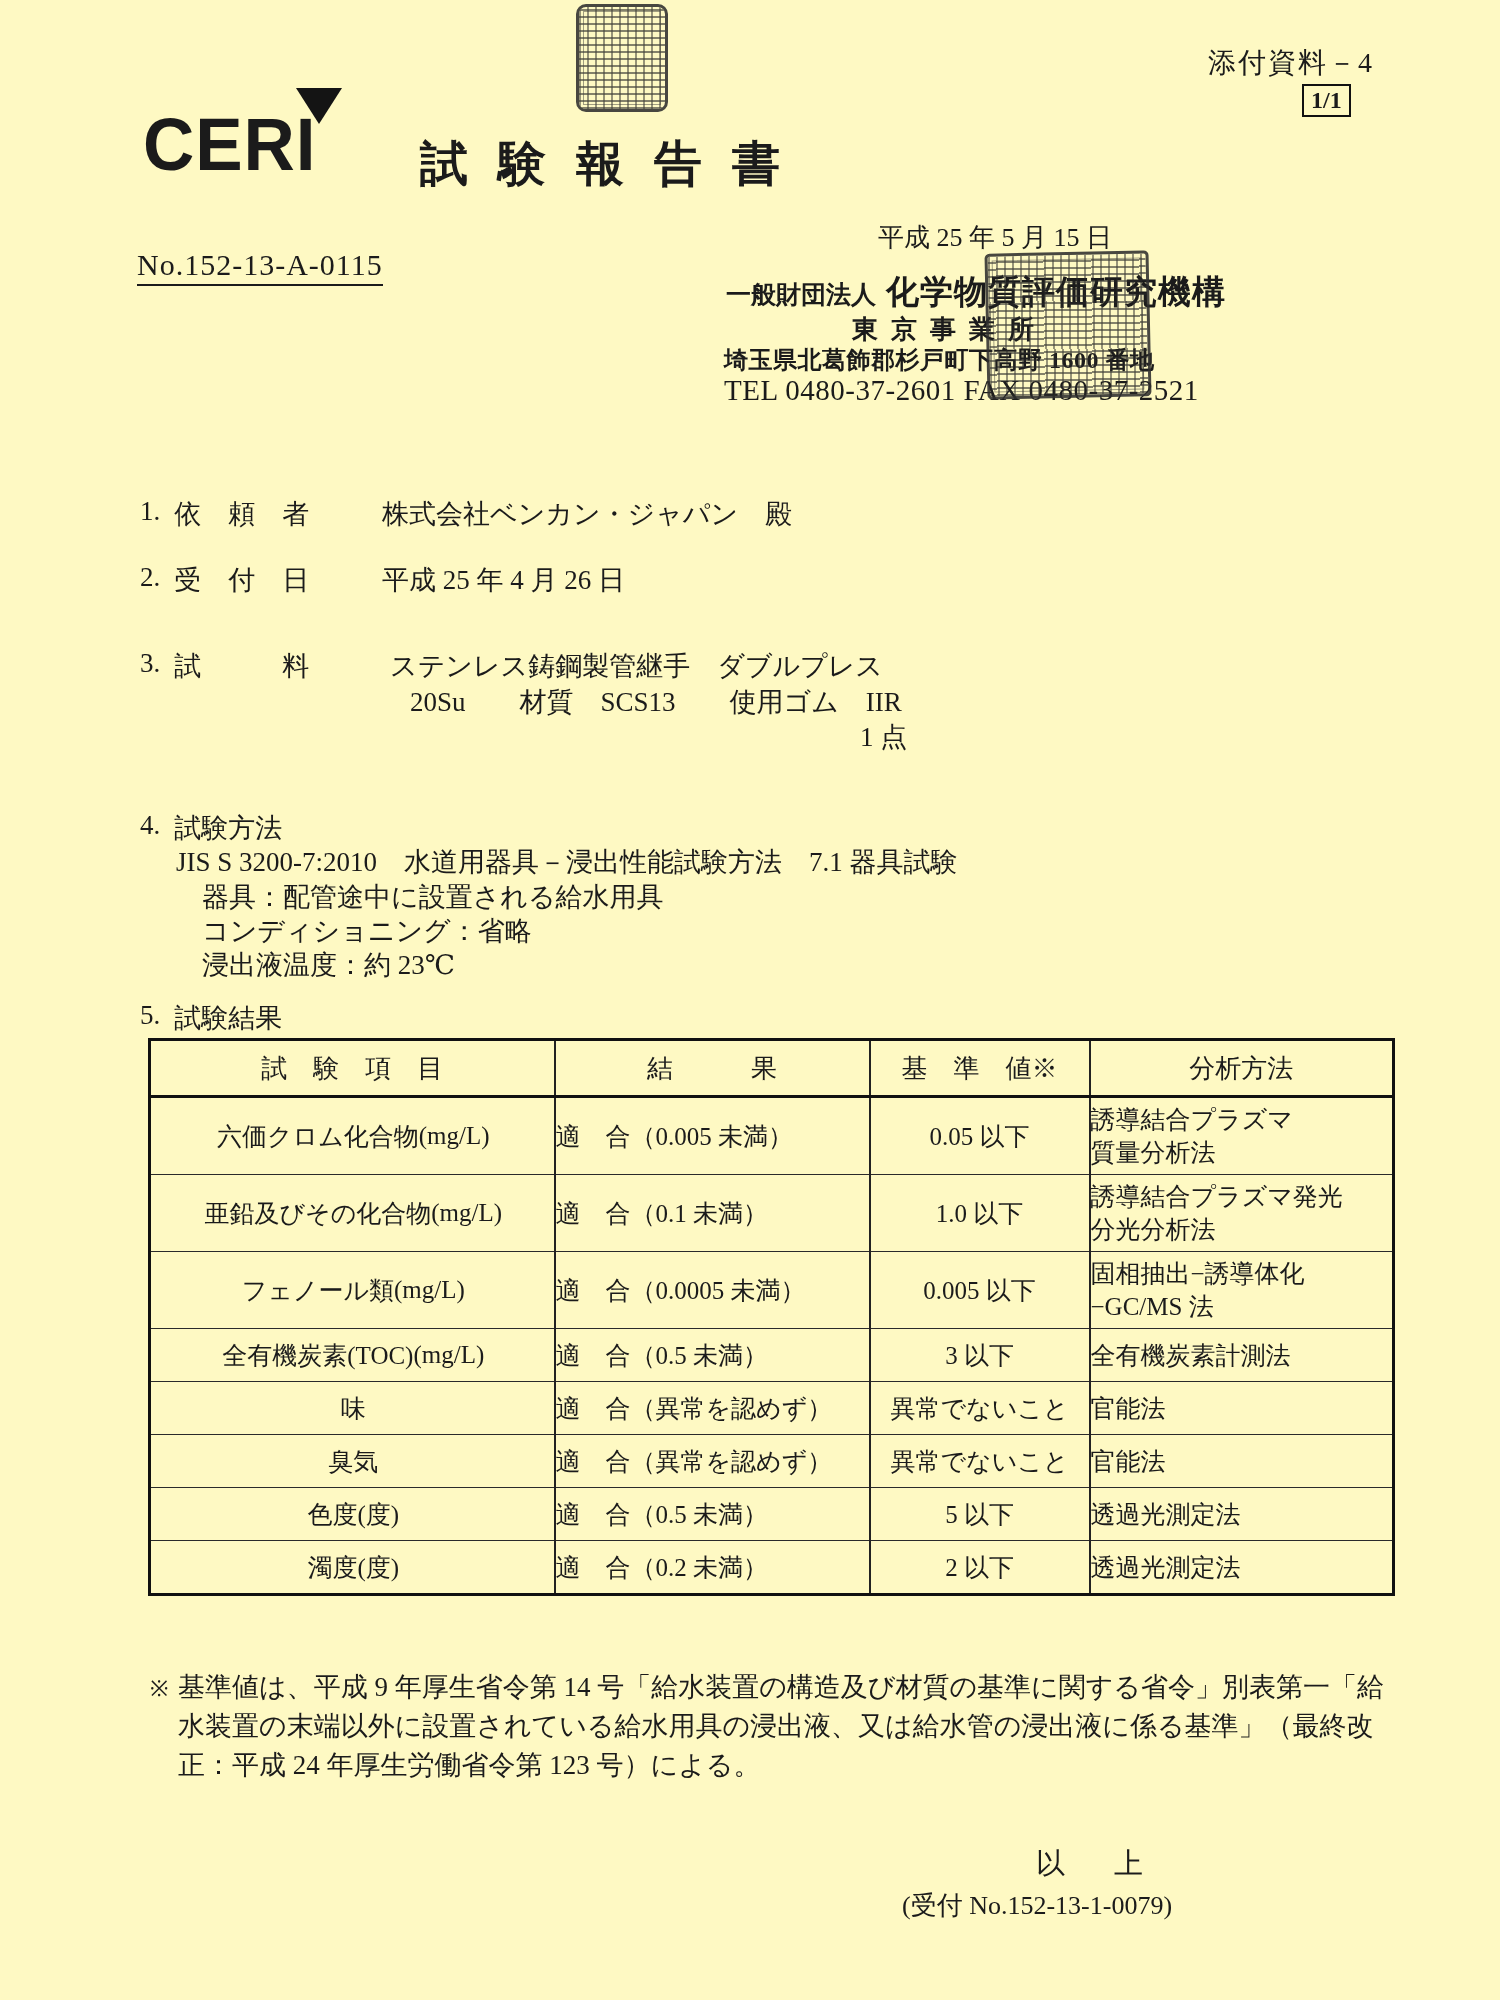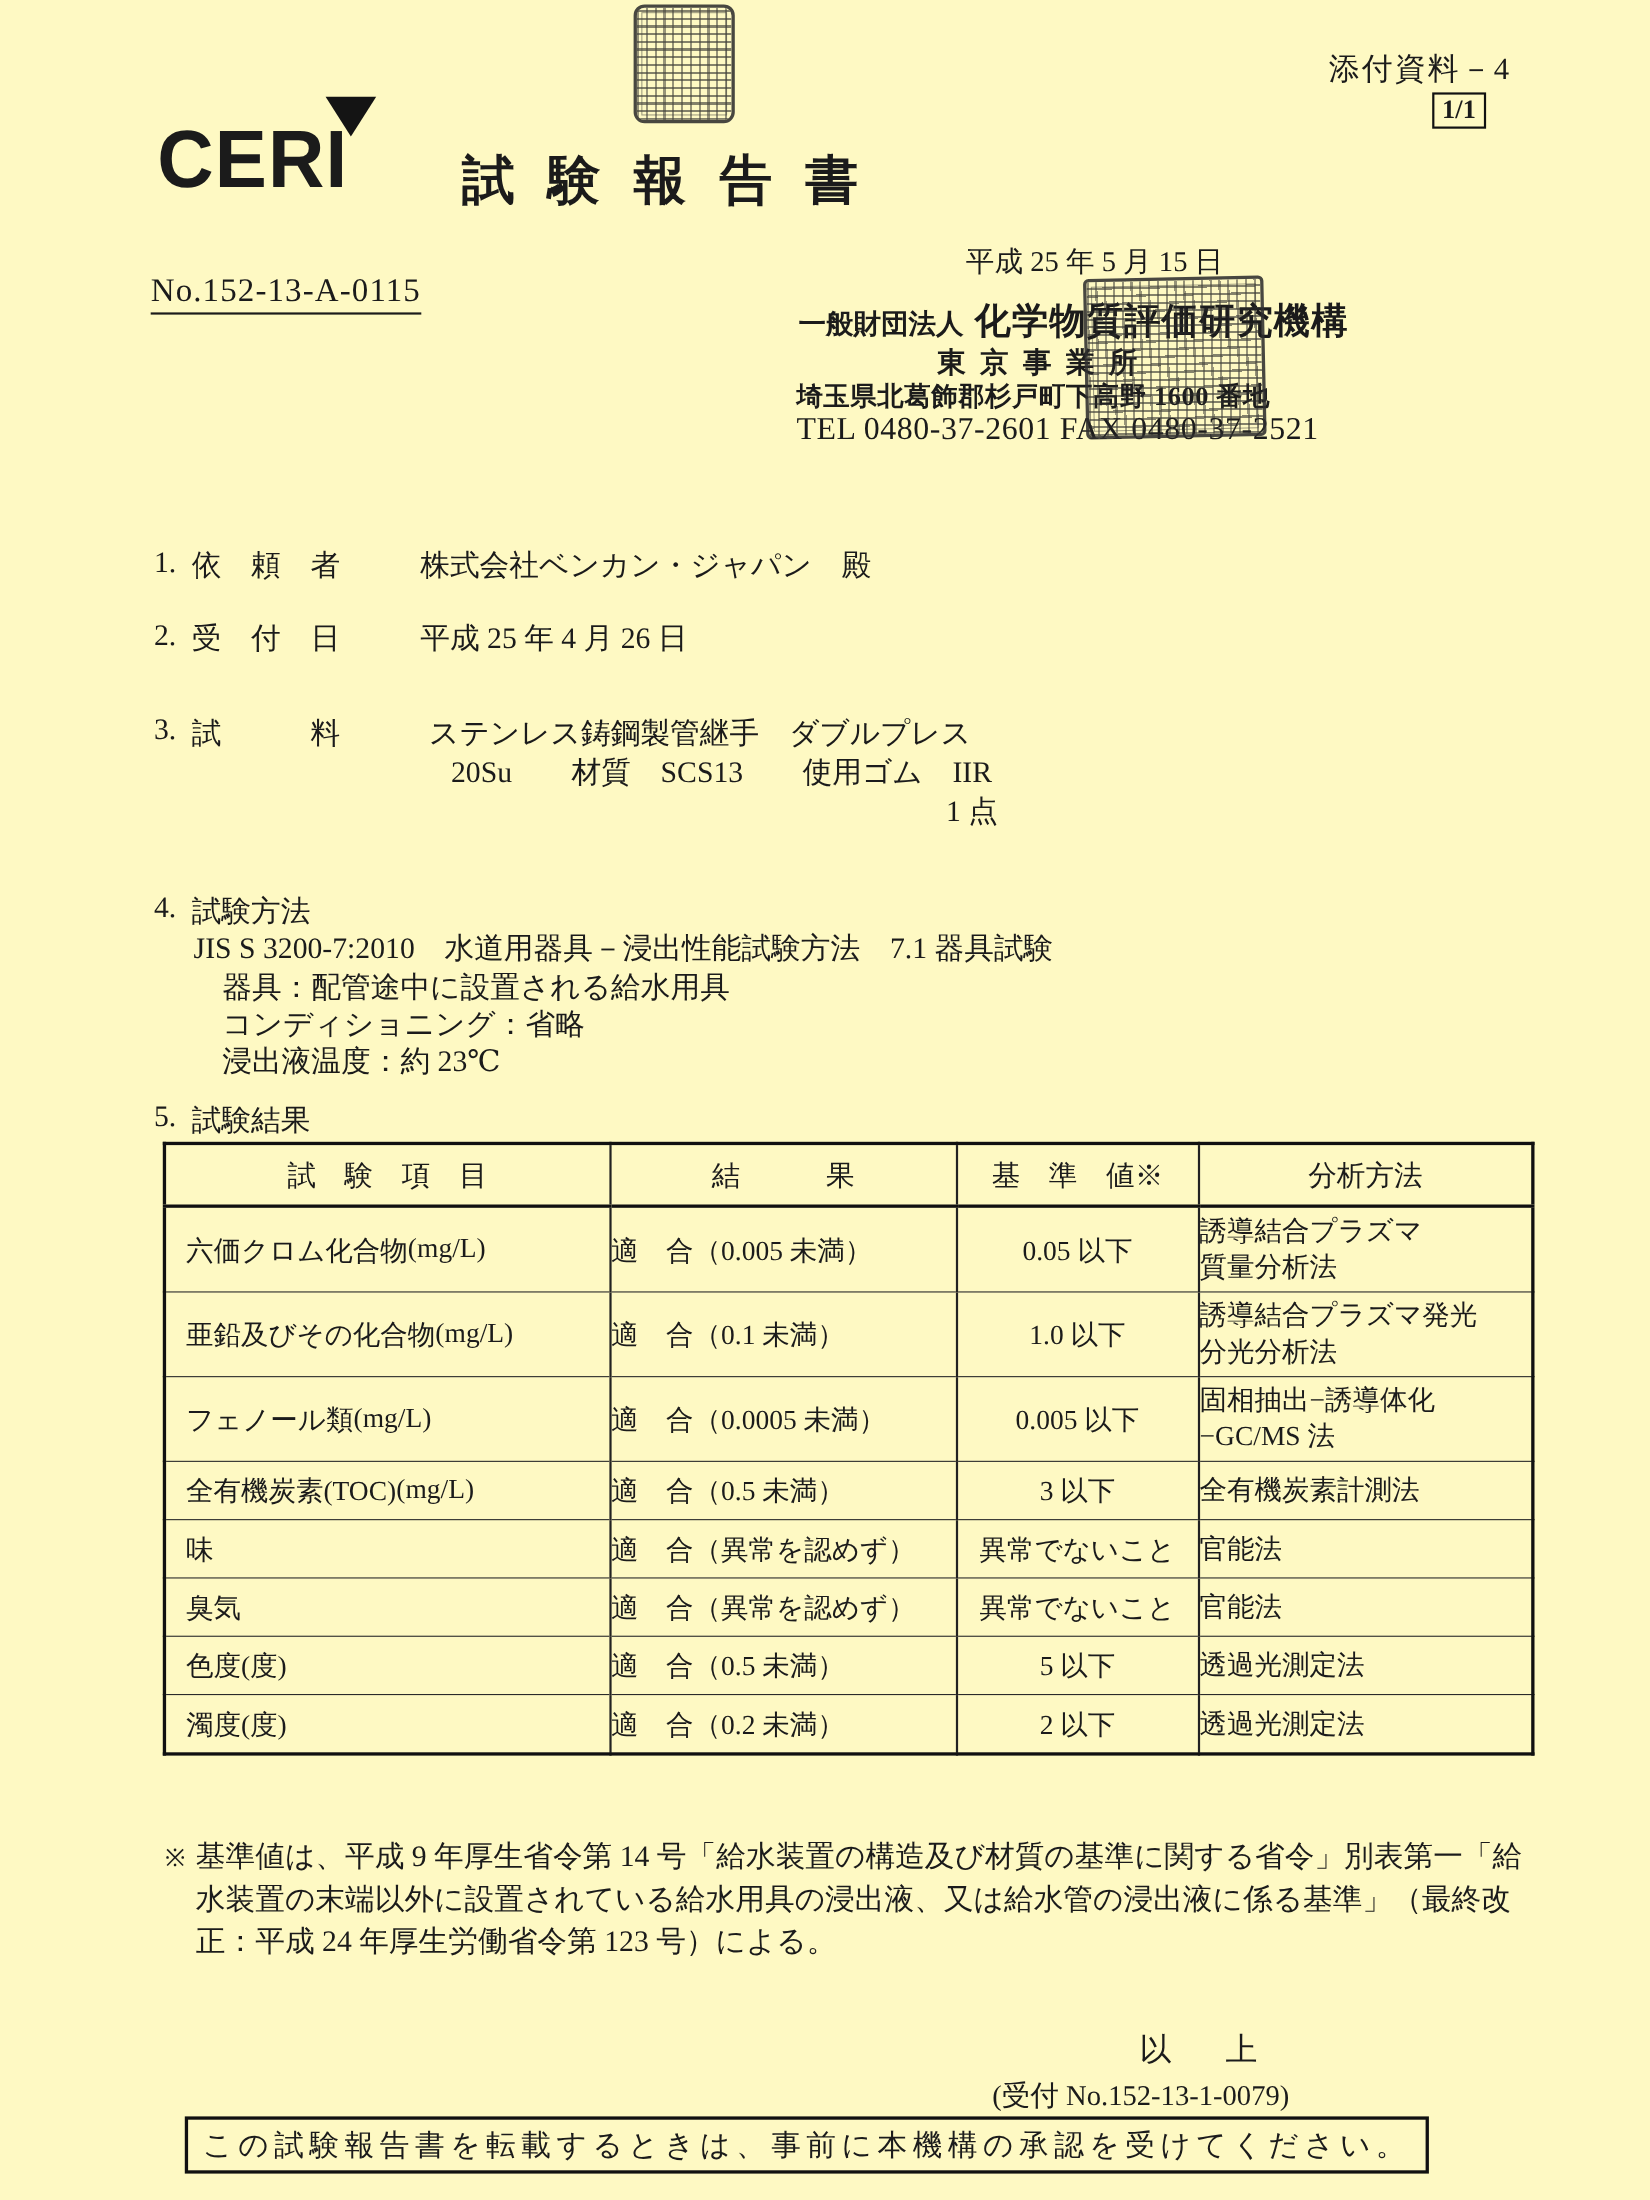--- a/index.html
+++ b/index.html
@@ -50,21 +50,21 @@
   
   .tbl{position:absolute;left:148px;top:1038px;border-collapse:collapse;table-layout:fixed;
        width:1244px;border:3px solid #111;}
   .tbl th,.tbl td{border:1px solid #2a2a2a;font-weight:normal;vertical-align:middle;
        font-size:25px;padding:0;}
   .tbl th{font-size:26px;text-align:center;height:54px;border-bottom:3px solid #111;}
   .tbl td{border-left:2px solid #222;}
   .tbl th{border-left:2px solid #222;}
   .row-tall td{height:76px;}
   .row-short td{height:52px;}
-  .c-item{display:flex;justify-content:flex-start;align-items:center;padding:0 16px 0 18px;}
+  .c-item{display:flex;justify-content:center;align-items:center;padding:0 16px 0 18px;}
   .td-result{padding-left:36px;}
   .td-standard{text-align:center;}
   .td-method{padding-left:18px;white-space:pre-line;line-height:33px;}
 
   
   .foot-marker{left:150px;top:1672px;font-size:22px;}
   .foot-text{left:178px;top:1668px;width:1260px;font-size:27px;line-height:39px;white-space:pre-line;}
   .end-mark{left:1036px;top:1844px;font-size:29px;letter-spacing:10px;}
   .receipt{left:902px;top:1888px;font-size:26px;}
   .notice{left:168px;top:1924px;border:3px solid #111;padding:5px 13px;font-size:27px;letter-spacing:5px;white-space:nowrap;}
@@ -242,15 +242,14 @@
     </table>
 
   <div class="abs foot-marker">※</div>
   <div class="abs foot-text">基準値は、平成 9 年厚生省令第 14 号「給水装置の構造及び材質の基準に関する省令」別表第一「給
 水装置の末端以外に設置されている給水用具の浸出液、又は給水管の浸出液に係る基準」（最終改
 正：平成 24 年厚生労働省令第 123 号）による。</div>
 
   <div class="abs end-mark">以　上</div>
   <div class="abs receipt">(受付 No.152-13-1-0079)</div>
 
-  <div class="abs notice">この試験報告書を転載するときは、事前に本機構の承認を受けてください。</div>
 
 </div>
 
 </body></html>

